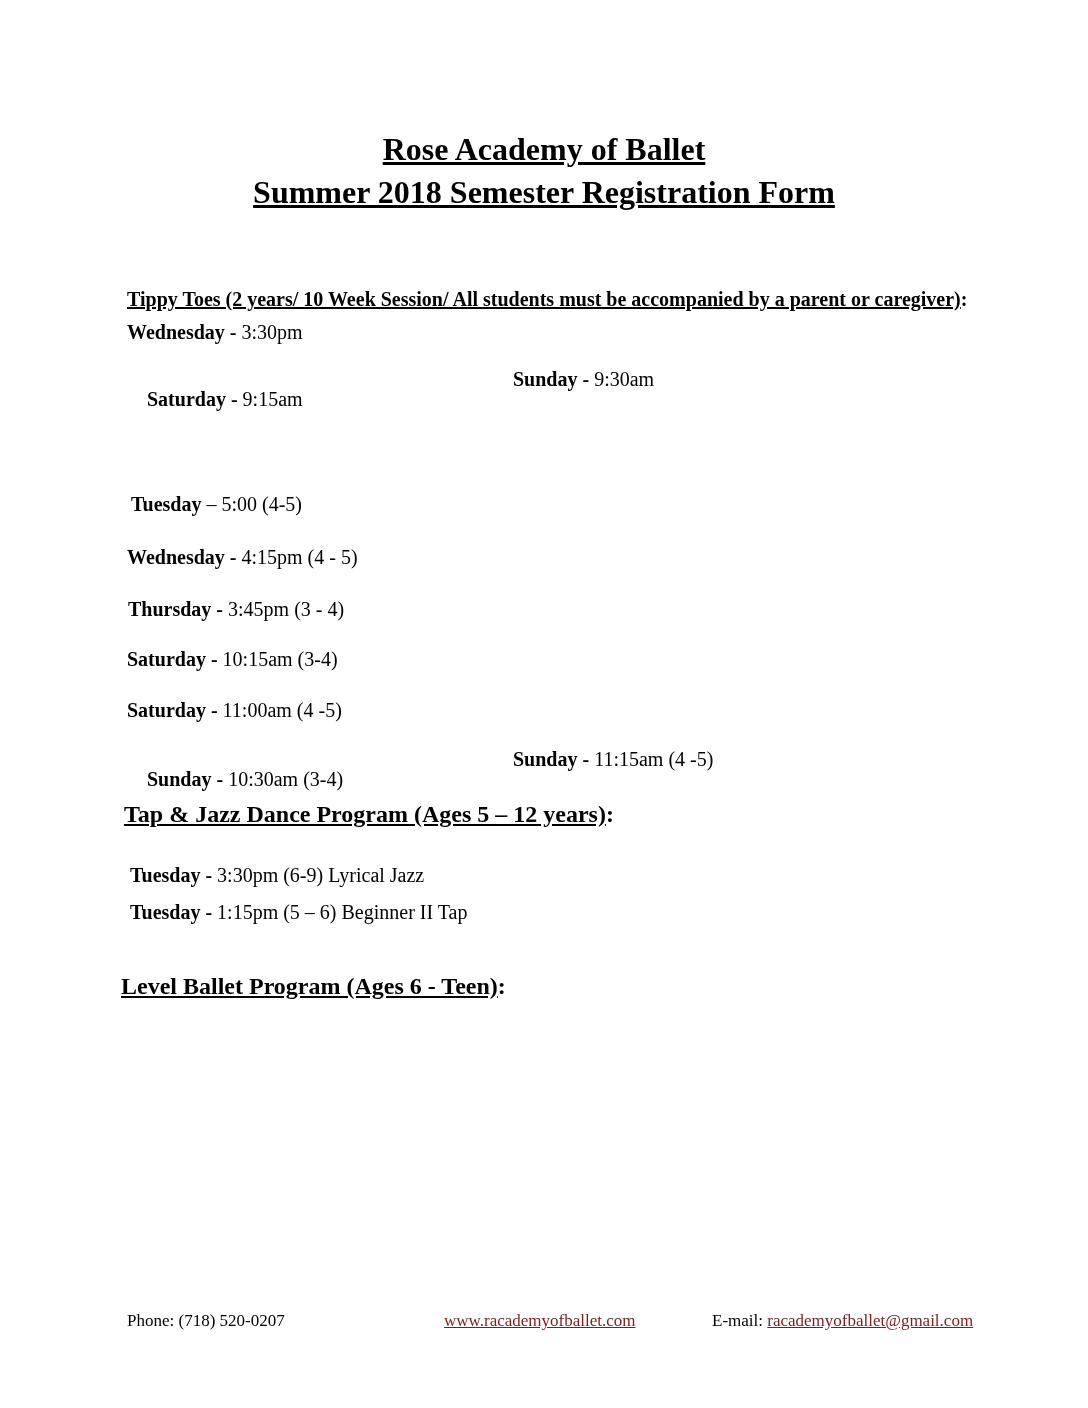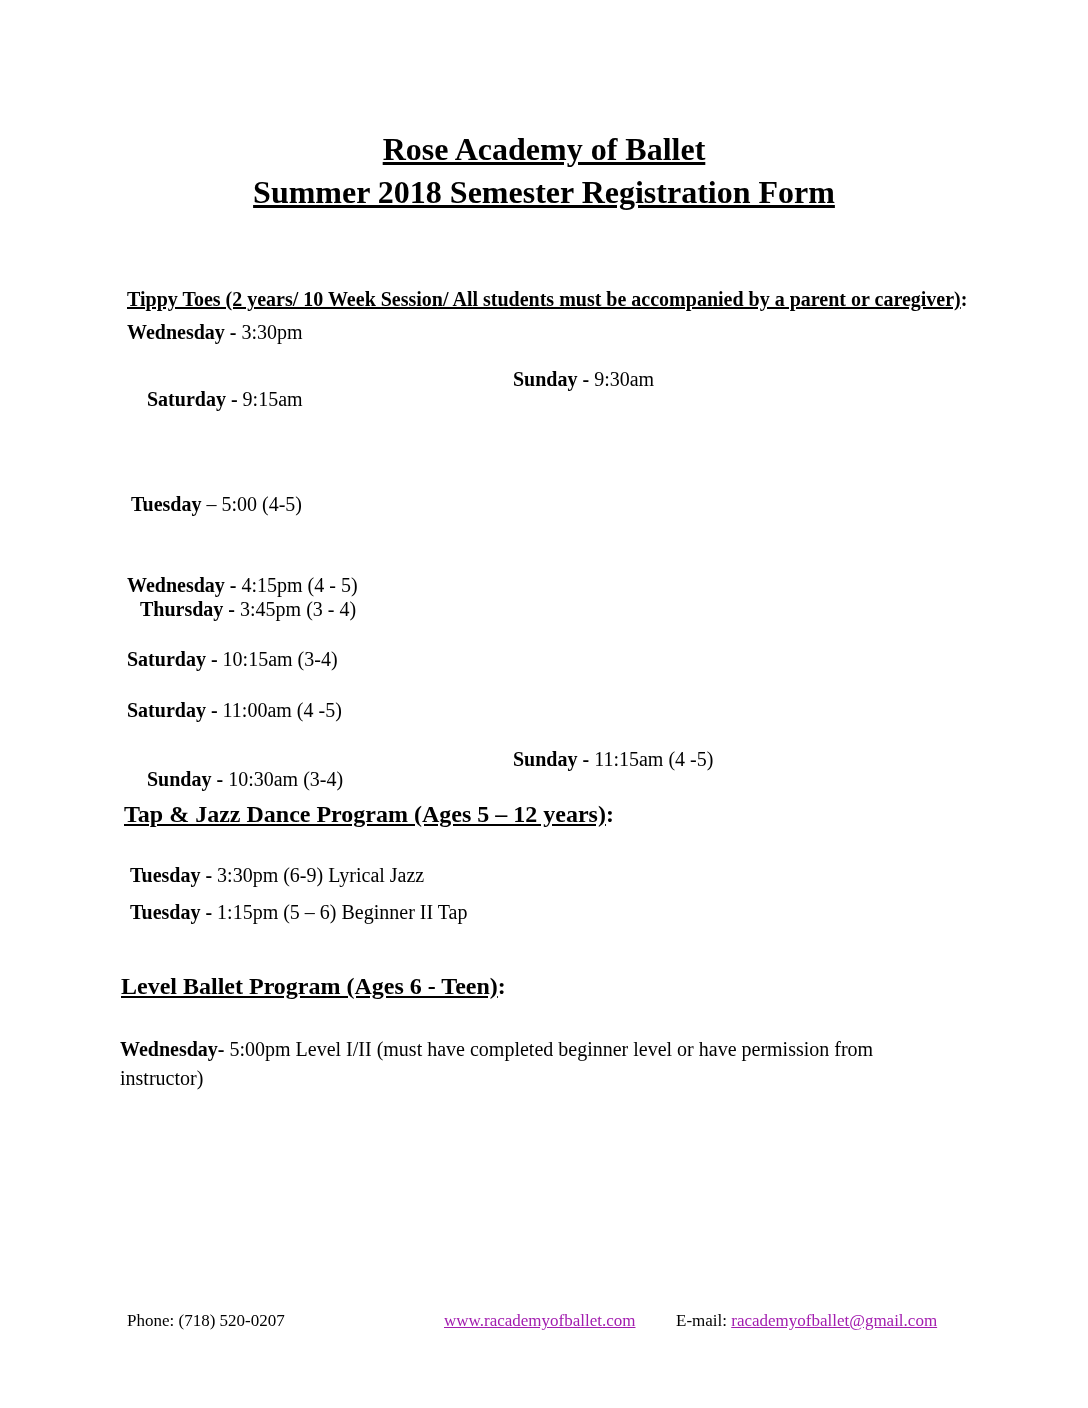--- a/index.html
+++ b/index.html
@@ -57,21 +57,21 @@
   }
   .para b { font-weight: bold; }
   .footer-item {
     position: absolute;
     top: 1312px;
     font-size: 17px;
     line-height: 1.1;
     white-space: pre;
     text-align: right;
   }
-  .link { text-decoration: underline; color: #a21caf; cursor: pointer; }
+  .link { text-decoration: underline; color: #7f1d1d; cursor: pointer; }
 </style>
 </head>
 <body>
 
 <div class="page">
 
   <div class="doc-title">
     <div><span class="u">Rose Academy of Ballet</span></div>
     <div><span class="u">Summer 2018 Semester Registration Form</span></div>
   </div>
@@ -80,36 +80,35 @@
 
   <div class="line" style="top:322px; left:127px;"><b>Wednesday -</b><span> 3:30pm</span></div>
 
   <div class="line" style="top:369px; left:127px;">
     <span><b>Saturday -</b><span> 9:15am</span></span>
     <span class="cell2"><b>Sunday -</b><span> 9:30am</span></span>
   </div>
 
 
   <div class="line" style="top:494px; left:131px;"><b>Tuesday</b><span> – 5:00 (4-5)</span></div>
-  <div class="line" style="top:547px; left:127px;margin-top:28px;"><b>Wednesday -</b><span> 4:15pm (4 - 5)</span></div>
-  <div class="line" style="top:599px; left:128px;margin-left:12px;"><b>Thursday -</b><span> 3:45pm (3 - 4)</span></div>
+  <div class="line" style="top:547px; left:127px;"><b>Wednesday -</b><span> 4:15pm (4 - 5)</span></div>
+  <div class="line" style="top:599px; left:128px;"><b>Thursday -</b><span> 3:45pm (3 - 4)</span></div>
   <div class="line" style="top:649px; left:127px;text-align:right;"><b>Saturday -</b><span> 10:15am (3-4)</span></div>
   <div class="line" style="top:700px; left:127px;text-align:right;"><b>Saturday -</b><span> 11:00am (4 -5)</span></div>
 
   <div class="line" style="top:749px; left:127px;">
     <span><b>Sunday -</b><span> 10:30am (3-4)</span></span>
     <span class="cell2"><b>Sunday -</b><span> 11:15am (4 -5)</span></span>
   </div>
 
   <div class="heading" style="top:801px; left:124px;"><span class="u">Tap &amp; Jazz Dance Program (Ages 5 – 12 years)</span><span>:</span></div>
 
   <div class="line" style="top:865px; left:130px;"><b>Tuesday -</b><span> 3:30pm (6-9) Lyrical Jazz</span></div>
   <div class="line" style="top:902px; left:130px;"><b>Tuesday -</b><span> 1:15pm (5 – 6) Beginner II Tap</span></div>
 
   <div class="heading" style="top:973px; left:121px;"><span class="u">Level Ballet Program (Ages 6 - Teen)</span><span>:</span></div>
 
-  <div class="para"><b>Wednesday-</b><span> 5:00pm Level I/II (must have completed beginner level or have permission from instructor)</span></div>
 
   <div class="footer-item" style="left:127px;">Phone: (718) 520-0207</div>
   <div class="footer-item" style="left:444px;"><span class="link">www.racademyofballet.com</span></div>
-  <div class="footer-item" style="left:676px;"><span>E-mail: </span><span class="link">racademyofballet@gmail.com</span></div>
+  <div class="footer-item" style="left:712px;"><span>E-mail: </span><span class="link">racademyofballet@gmail.com</span></div>
 
 </div>
 
 </body></html>

